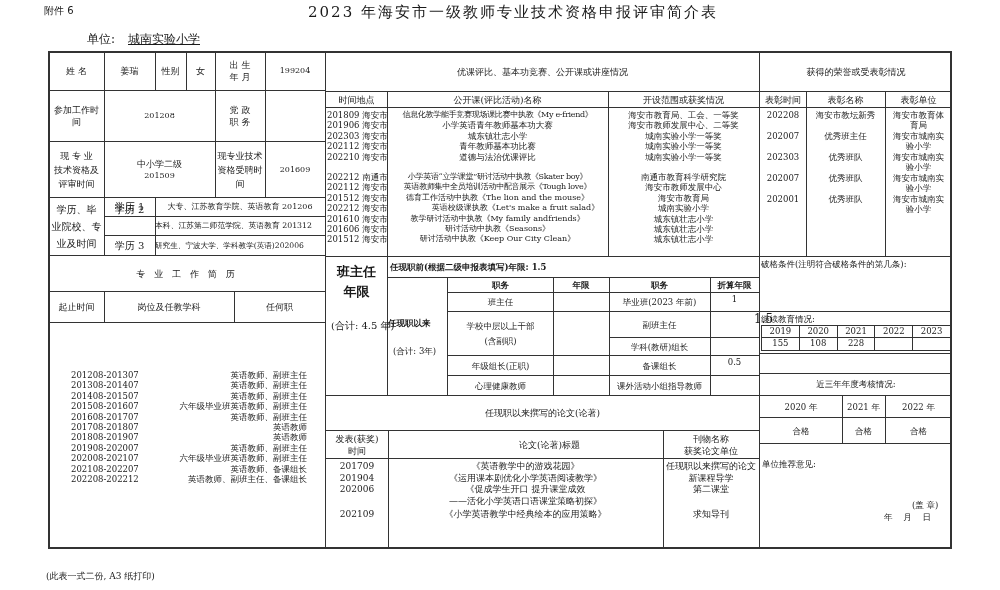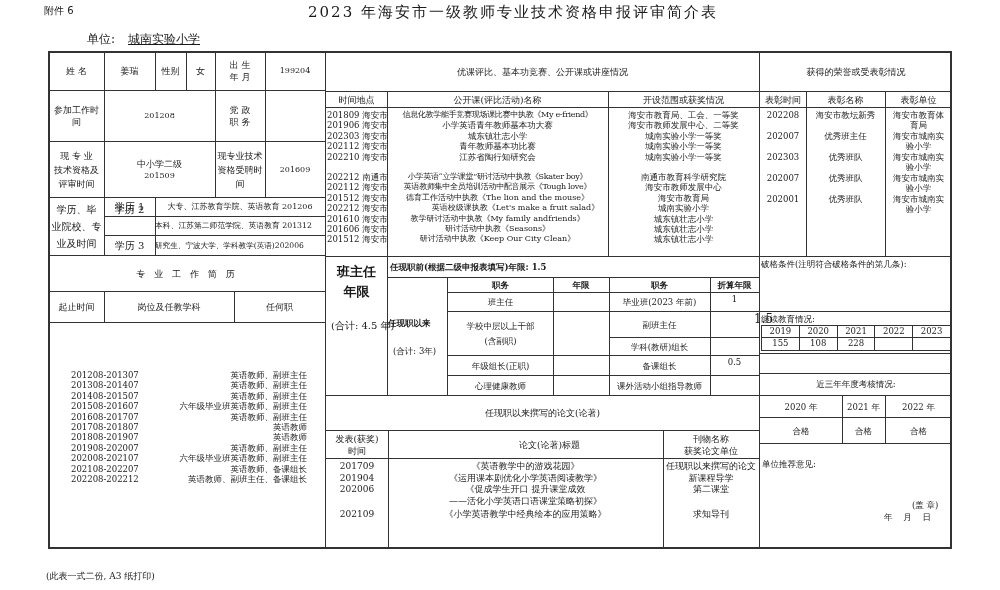--- a/index.html
+++ b/index.html
@@ -160,21 +160,21 @@
       <span style="width:221px;text-align:center;">城东镇壮志小学</span>
       <span style="width:151px;text-align:center;">城南实验小学一等奖</span>
     </div>
   <div class="list-line" style="display:flex;">
       <span style="width:60px;">202112 海安市</span>
       <span style="width:221px;text-align:center;">青年教师基本功比赛</span>
       <span style="width:151px;text-align:center;">城南实验小学一等奖</span>
     </div>
   <div class="list-line" style="display:flex;">
       <span style="width:60px;">202210 海安市</span>
-      <span style="width:221px;text-align:center;">江苏省陶行知研究会</span>
+      <span style="width:221px;text-align:center;">道德与法治优课评比</span>
       <span style="width:151px;text-align:center;">城南实验小学一等奖</span>
     </div>
 </div>
 
 <div class="abs" style="left:327px;top:172px;width:432px;">
   <div class="list-line" style="display:flex;">
       <span style="width:60px;">202212 南通市</span>
       <span style="width:221px;text-align:center;font-size:8px;letter-spacing:-0.3px;">小学英语“立学课堂”研讨活动中执教《Skater boy》</span>
       <span style="width:151px;text-align:center;">南通市教育科学研究院</span>
     </div>

